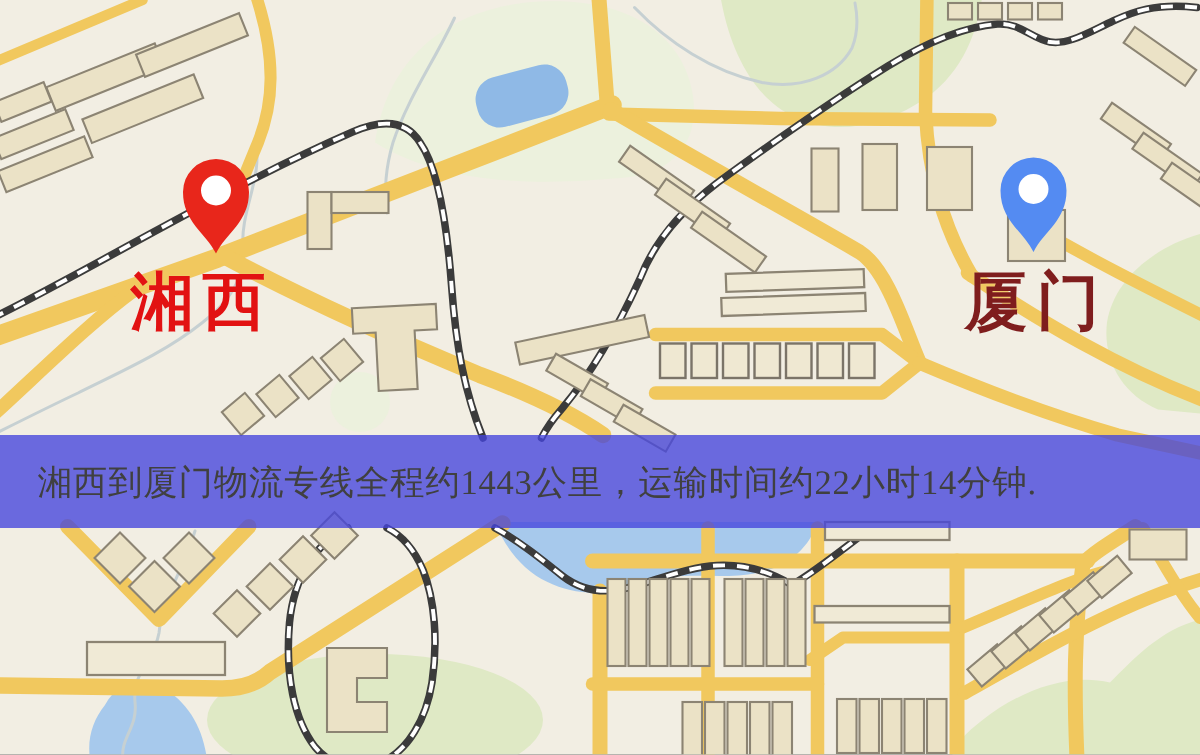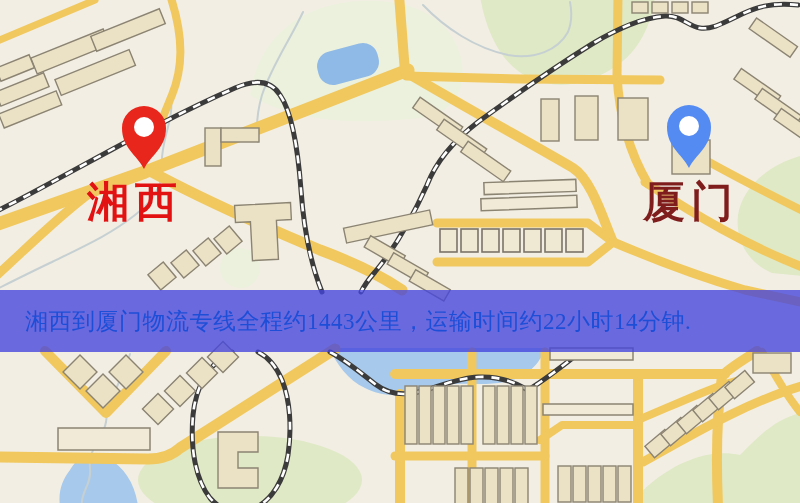--- a/index.html
+++ b/index.html
@@ -25,21 +25,21 @@
   .bld-sq{fill:#efe8d2;stroke:#7b7468;stroke-width:1.6;}
   .pin-head{fill:#ffffff;}
   
   .banner{
     position:absolute;left:0;top:290px;width:800px;height:62px;
     background:rgba(68,68,221,0.78);
     display:flex;align-items:center;
     box-sizing:border-box;padding-left:25px;
   }
   .banner span{
-    color:#1d4ed8;font-size:23px;letter-spacing:0.5px;
+    color:#404040;font-size:23px;letter-spacing:0.5px;
     font-family:"Liberation Serif",serif;white-space:nowrap;
   }
   .city-label{
     position:absolute;font-size:42px;font-weight:700;line-height:1;
     font-family:"Liberation Serif",serif;letter-spacing:6px;white-space:nowrap;
     text-shadow:0 0 1px rgba(255,255,255,0.3);
   }
   .city-origin{left:87px;top:181px;color:#e21212;}
   .city-dest{left:643px;top:181px;color:#7f1d1d;}
 </style>

